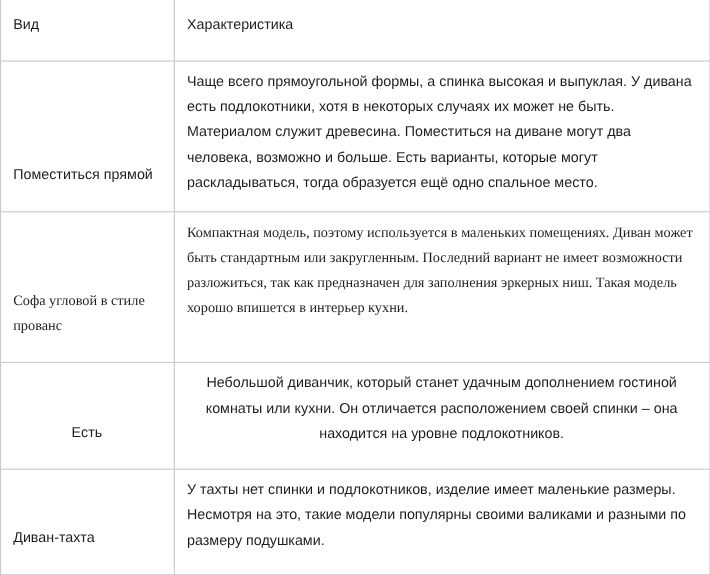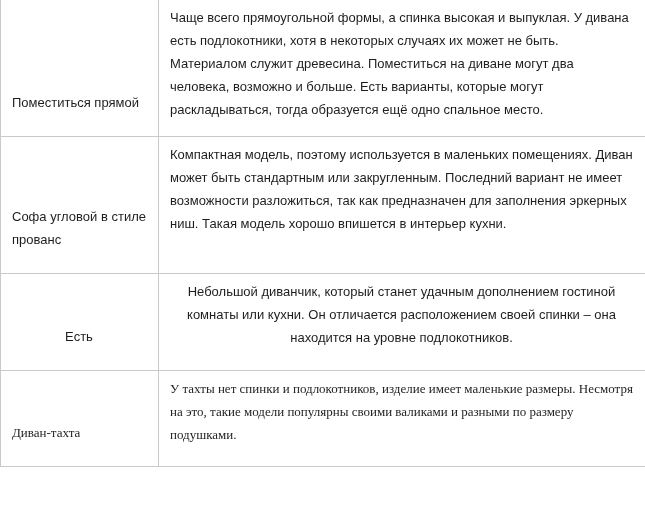--- a/index.html
+++ b/index.html
@@ -40,37 +40,45 @@
     tr.data-row td {
       vertical-align: bottom;
       padding-bottom: 22px;
     }
     tr.data-row td.desc-cell {
       vertical-align: top;
       padding-top: 6px;
       padding-bottom: 0;
     }
     tr.row-1 td { height: 137px; }
-    tr.row-2 td { height: 137px; }
+    tr.row-2 td { height: 137px; font-family: Liberation Serif, serif; }
     tr.row-3 td { height: 97px; text-align: center; }
-    tr.row-4 td { height: 96px; font-family: Liberation Serif, serif; }
+    tr.row-4 td { height: 96px; }
 
     .cell-text {
       display: block;
     }
   </style>
 </head>
 <body>
 
 <table class="doc-table">
   <colgroup>
     <col class="col-type">
     <col class="col-desc">
   </colgroup>
   <tbody>
+    <tr class="header-row">
+      <td>
+        <span class="cell-text">Вид</span>
+      </td>
+      <td>
+        <span class="cell-text">Характеристика</span>
+      </td>
+    </tr>
     <tr class="data-row row-1">
       <td>
         <span class="cell-text">Поместиться прямой</span>
       </td>
       <td class="desc-cell">
         <span class="cell-text">Чаще всего прямоугольной формы, а спинка высокая и выпуклая. У дивана есть подлокотники, хотя в некоторых случаях их может не быть. Материалом служит древесина. Поместиться на диване могут два человека, возможно и больше. Есть варианты, которые могут раскладываться, тогда образуется ещё одно спальное место.</span>
       </td>
     </tr>
     <tr class="data-row row-2">
       <td>

